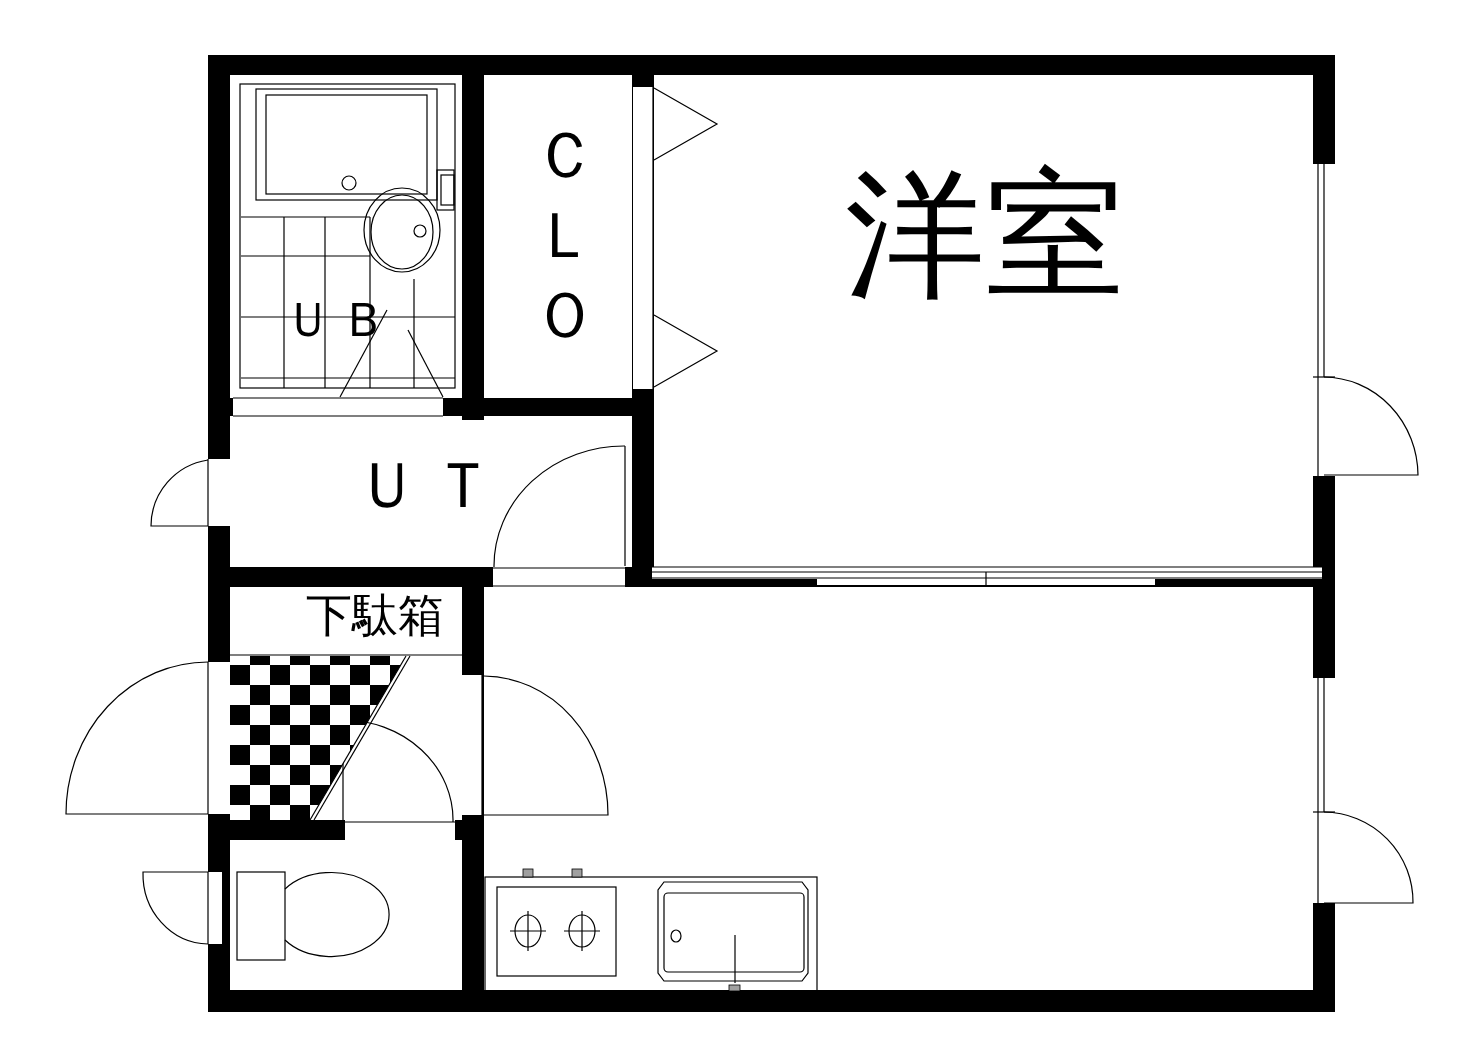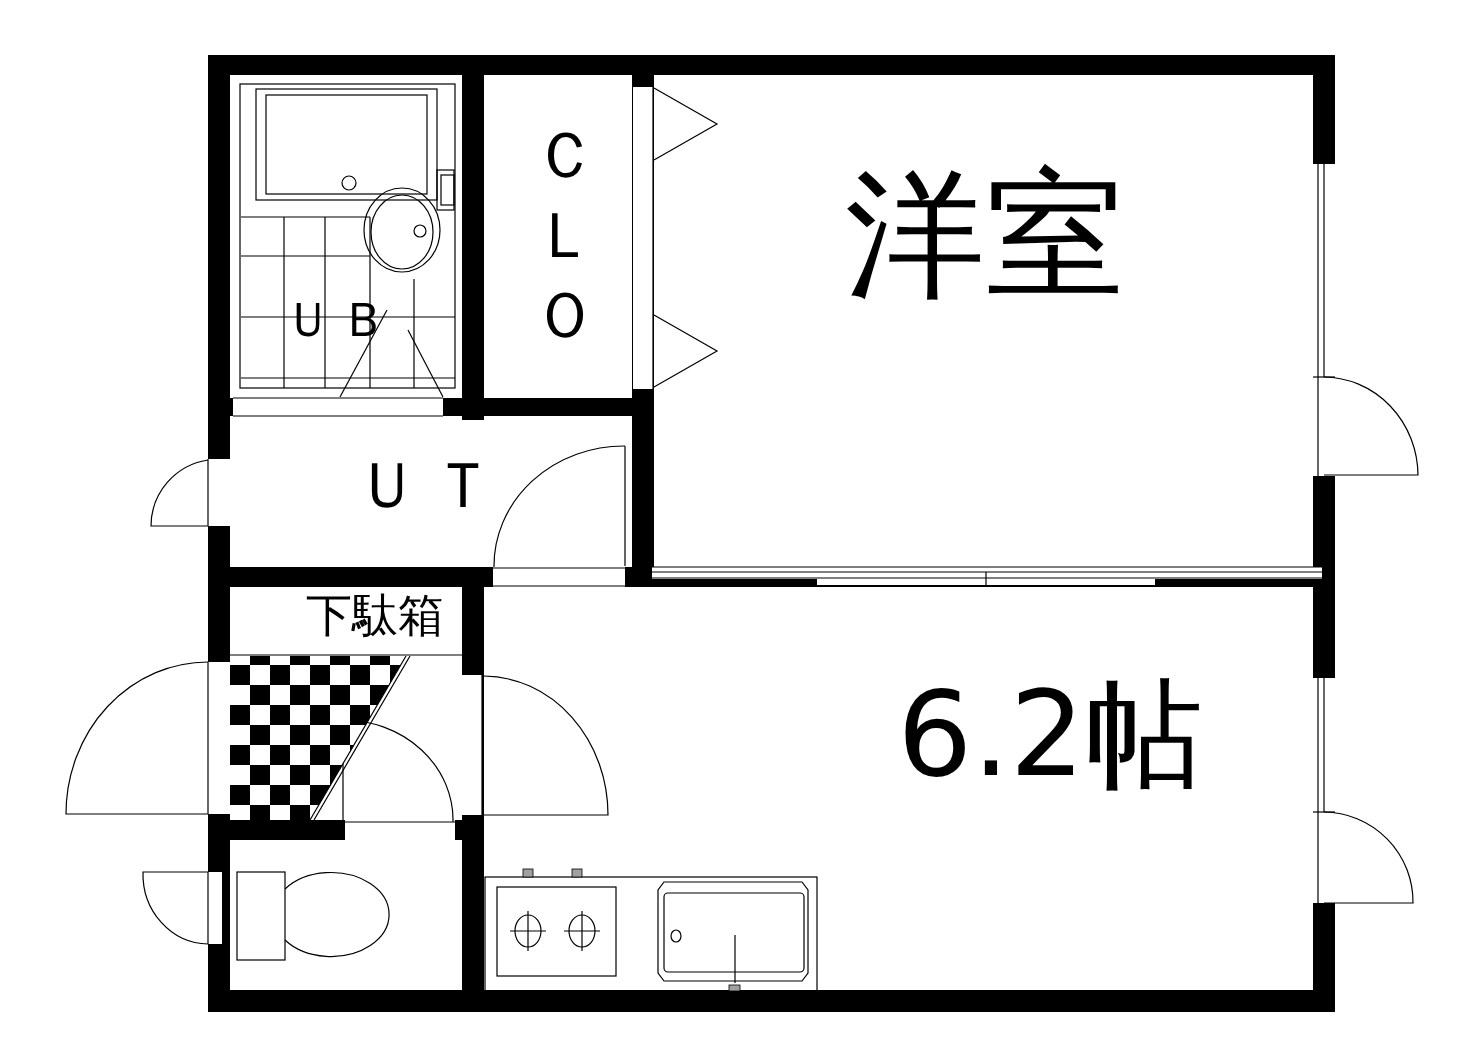--- a/index.html
+++ b/index.html
@@ -195,14 +195,13 @@
 
 <div style="position:absolute; left:820px; top:160px; width:330px; text-align:center; font-family:'DejaVu Sans',sans-serif; font-size:140px; line-height:150px;">
   <div>洋室</div>
 </div>
 
 <div style="position:absolute; left:355px; top:453px; font-family:'DejaVu Sans',sans-serif; font-size:64px; letter-spacing:12px; line-height:1;">ＵＴ</div>
 
 <div style="position:absolute; left:262px; top:593px; font-family:Liberation Serif, serif; font-size:46px; line-height:1;margin-left:44px;">下駄箱</div>
 
 <div style="position:absolute; left:860px; top:665px; width:380px; text-align:center; font-family:'DejaVu Sans',sans-serif; line-height:1;">
-  <div style="font-size:118px; margin-top:10px;">6.2帖</div>
 </div>
 
 </body></html>

